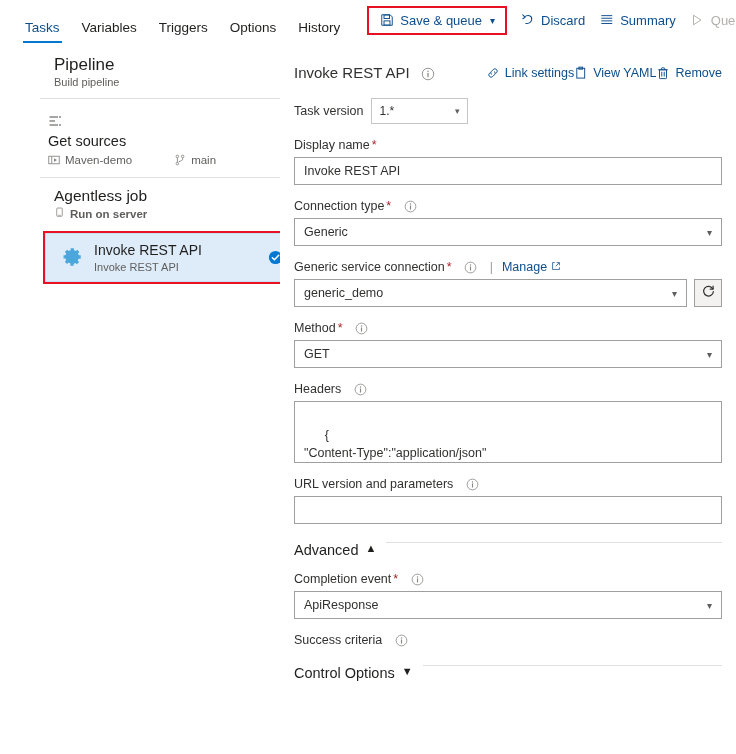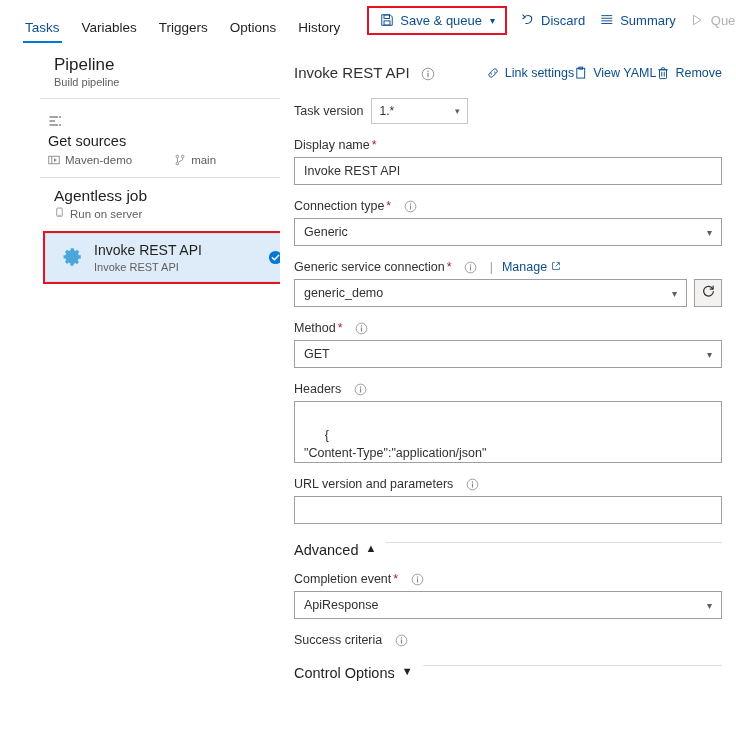--- a/index.html
+++ b/index.html
@@ -108,21 +108,21 @@
   .gs-meta { display: flex; align-items: center; gap: 42px; margin-top: 3px; }
   .gs-chip { display: flex; align-items: center; gap: 5px; font-size: 11.5px; color: #605e5c; }
   .gs-chip svg { display: block; }
 
   .job-hdr {
     padding: 9px 14px 10px 14px;
     position: relative;
     cursor: pointer;
   }
   .job-title { font-size: 15.5px; color: #201f1e; line-height: 1.2; }
-  .job-sub { display: flex; align-items: center; gap: 5px; font-size: 11.5px; color: #605e5c; margin-top: 2px; }
+  .job-sub { display: flex; align-items: center; gap: 5px; font-size: 11.5px; color: #605e5c; margin-top: 2px; font-weight: bold; }
   .job-plus {
     position: absolute; right: 11px; top: 12px;
     color: #0d4e8c; font-size: 21px; line-height: 1; font-weight: 300;
     cursor: pointer;
   }
 
   .task-hl {
     border: 2px solid #e81123;
     margin: 1px 4px 0 3px;
   }

